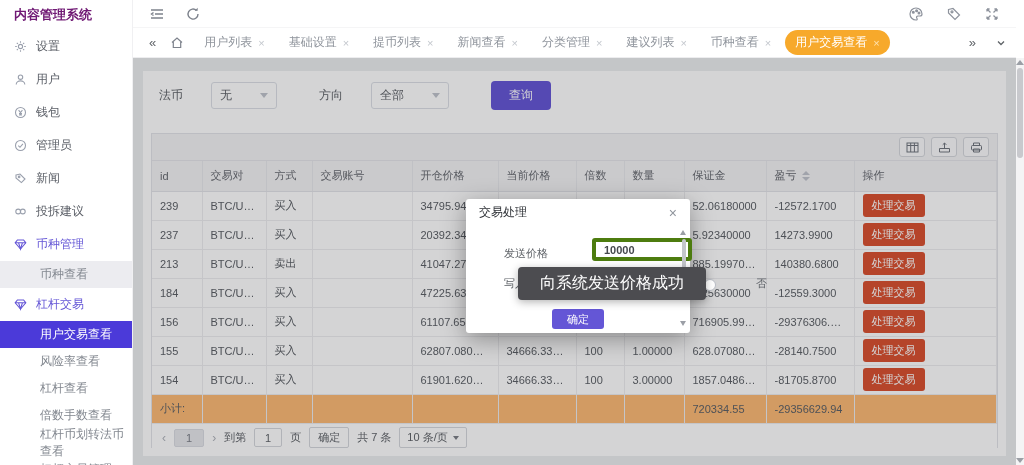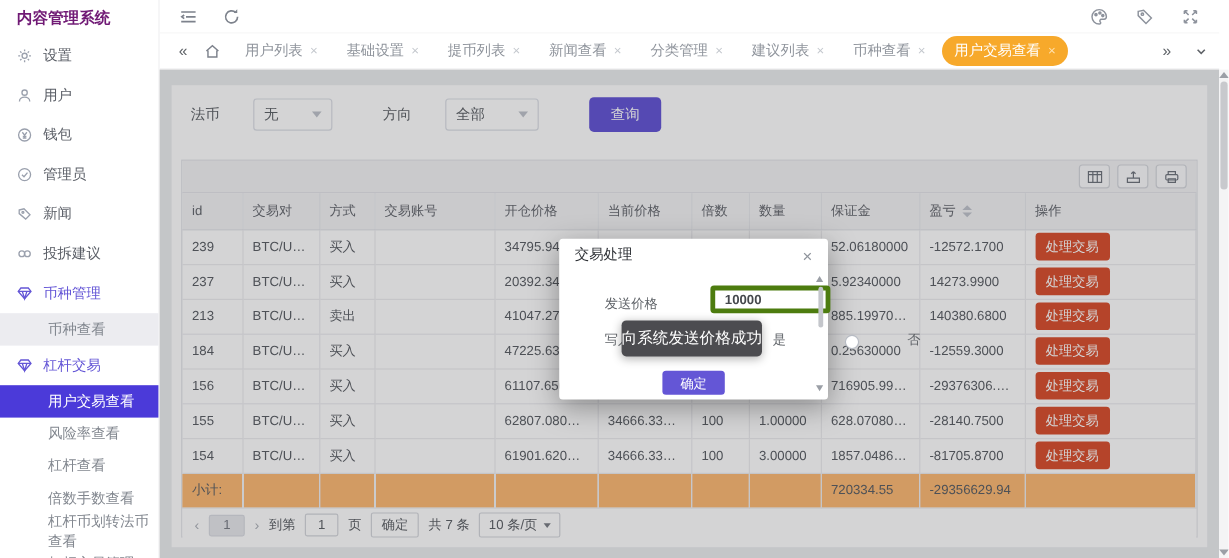--- a/index.html
+++ b/index.html
@@ -81,21 +81,21 @@
   .radio{width:12px;height:12px;border-radius:50%;border:1px solid #b8bcc4;display:inline-block;position:relative;background:#fff;flex:none;}
   .radio.on{border-color:var(--radio);}
   .radio.on::after{content:"";position:absolute;left:2.5px;top:2.5px;width:5px;height:5px;border-radius:50%;background:var(--radio);}
   .radio-lbl{margin:0 14px 0 5px;}
   .dialog-ok{position:absolute;left:86px;bottom:4px;width:52px;height:20px;background:var(--accent);color:#fff;border:none;border-radius:3px;font-size:11px;cursor:pointer;}
   .dlg-scroll{position:absolute;right:3px;top:31px;bottom:7px;width:7px;z-index:7;}
   .dlg-scroll .arr-up,.dlg-scroll .arr-dn{width:0;height:0;border-left:3.5px solid transparent;border-right:3.5px solid transparent;position:absolute;left:0;}
   .dlg-scroll .arr-up{border-bottom:5px solid #9b9fa6;top:0;}
   .dlg-scroll .arr-dn{border-top:5px solid #9b9fa6;bottom:0;}
   .dlg-scroll .thumb{position:absolute;left:1.5px;top:9px;width:4px;height:34px;border-radius:2px;background:#c4c6cb;}
-  .toast{position:absolute;left:385px;top:209px;z-index:8;background:var(--toast-bg);color:#fff;font-size:13px;padding:6px 0;border-radius:4px;white-space:nowrap;box-shadow:0 2px 8px rgba(0,0,0,0.3);}
+  .toast{position:absolute;left:385px;top:209px;z-index:8;background:var(--toast-bg);color:#fff;font-size:16px;padding:6px 22px;border-radius:4px;white-space:nowrap;box-shadow:0 2px 8px rgba(0,0,0,0.3);}
 
   
   .page-scroll{position:absolute;right:0;top:58px;width:8px;height:407px;background:#f4f4f5;z-index:6;}
   .page-scroll .arr-up,.page-scroll .arr-dn{width:0;height:0;border-left:4px solid transparent;border-right:4px solid transparent;position:absolute;left:0;}
   .page-scroll .arr-up{border-bottom:5px solid #9b9fa6;top:2px;}
   .page-scroll .arr-dn{border-top:5px solid #9b9fa6;bottom:2px;}
   .page-scroll .thumb{position:absolute;left:1px;top:10px;width:6px;height:90px;border-radius:3px;background:#c8c9cd;}
 </style>
 </head>
 <body>

